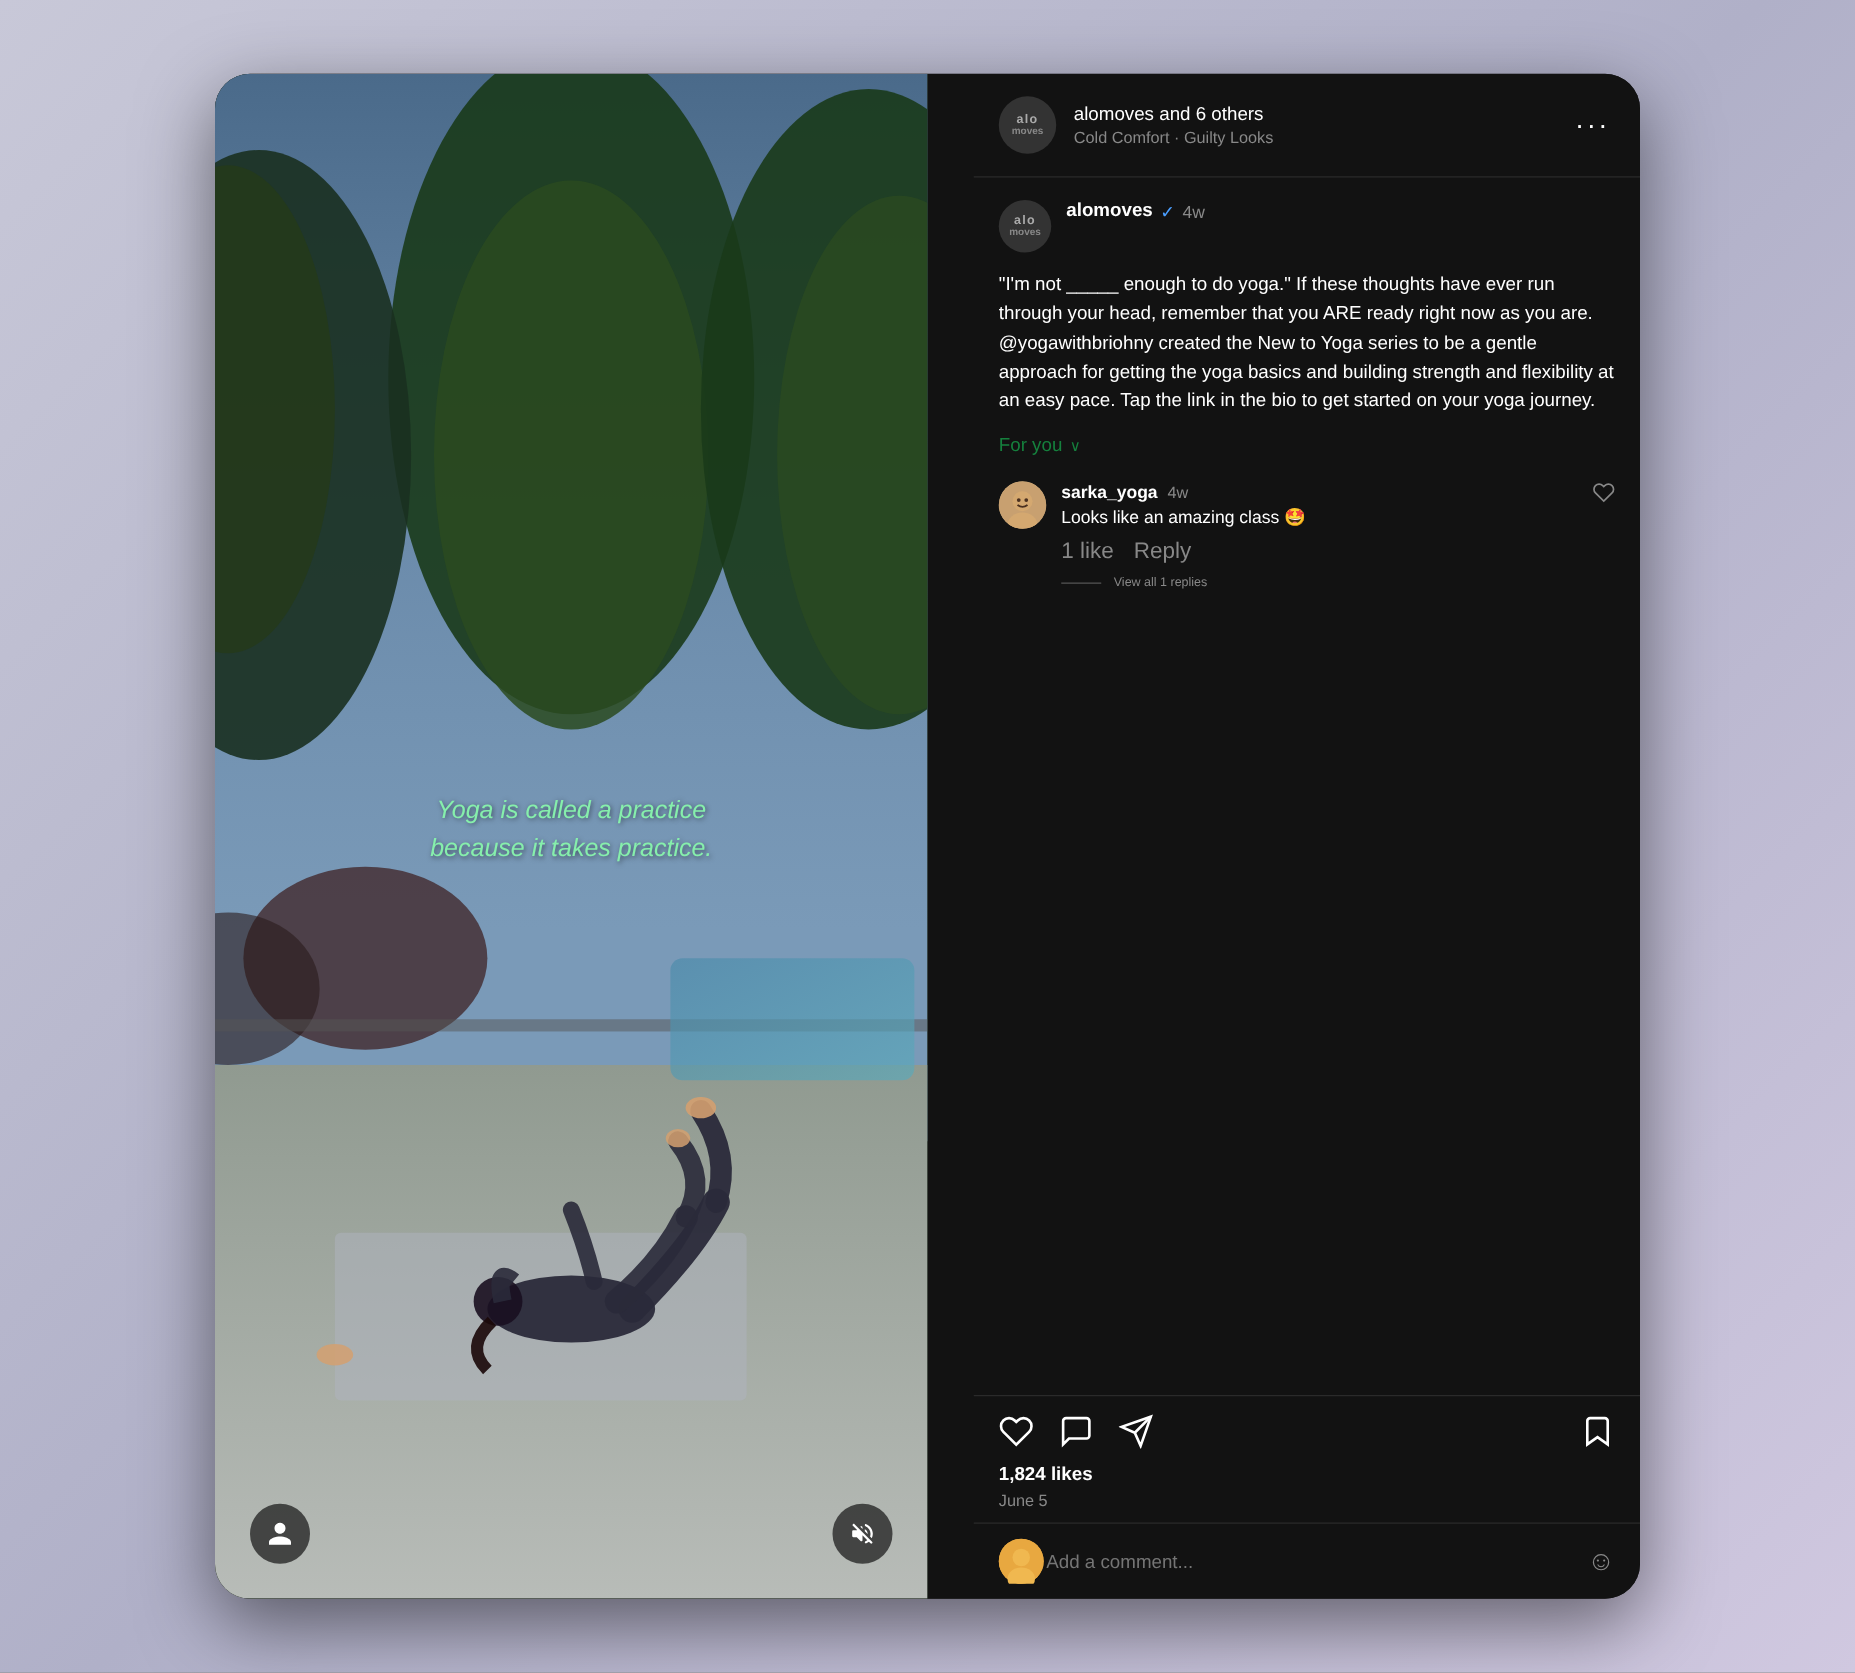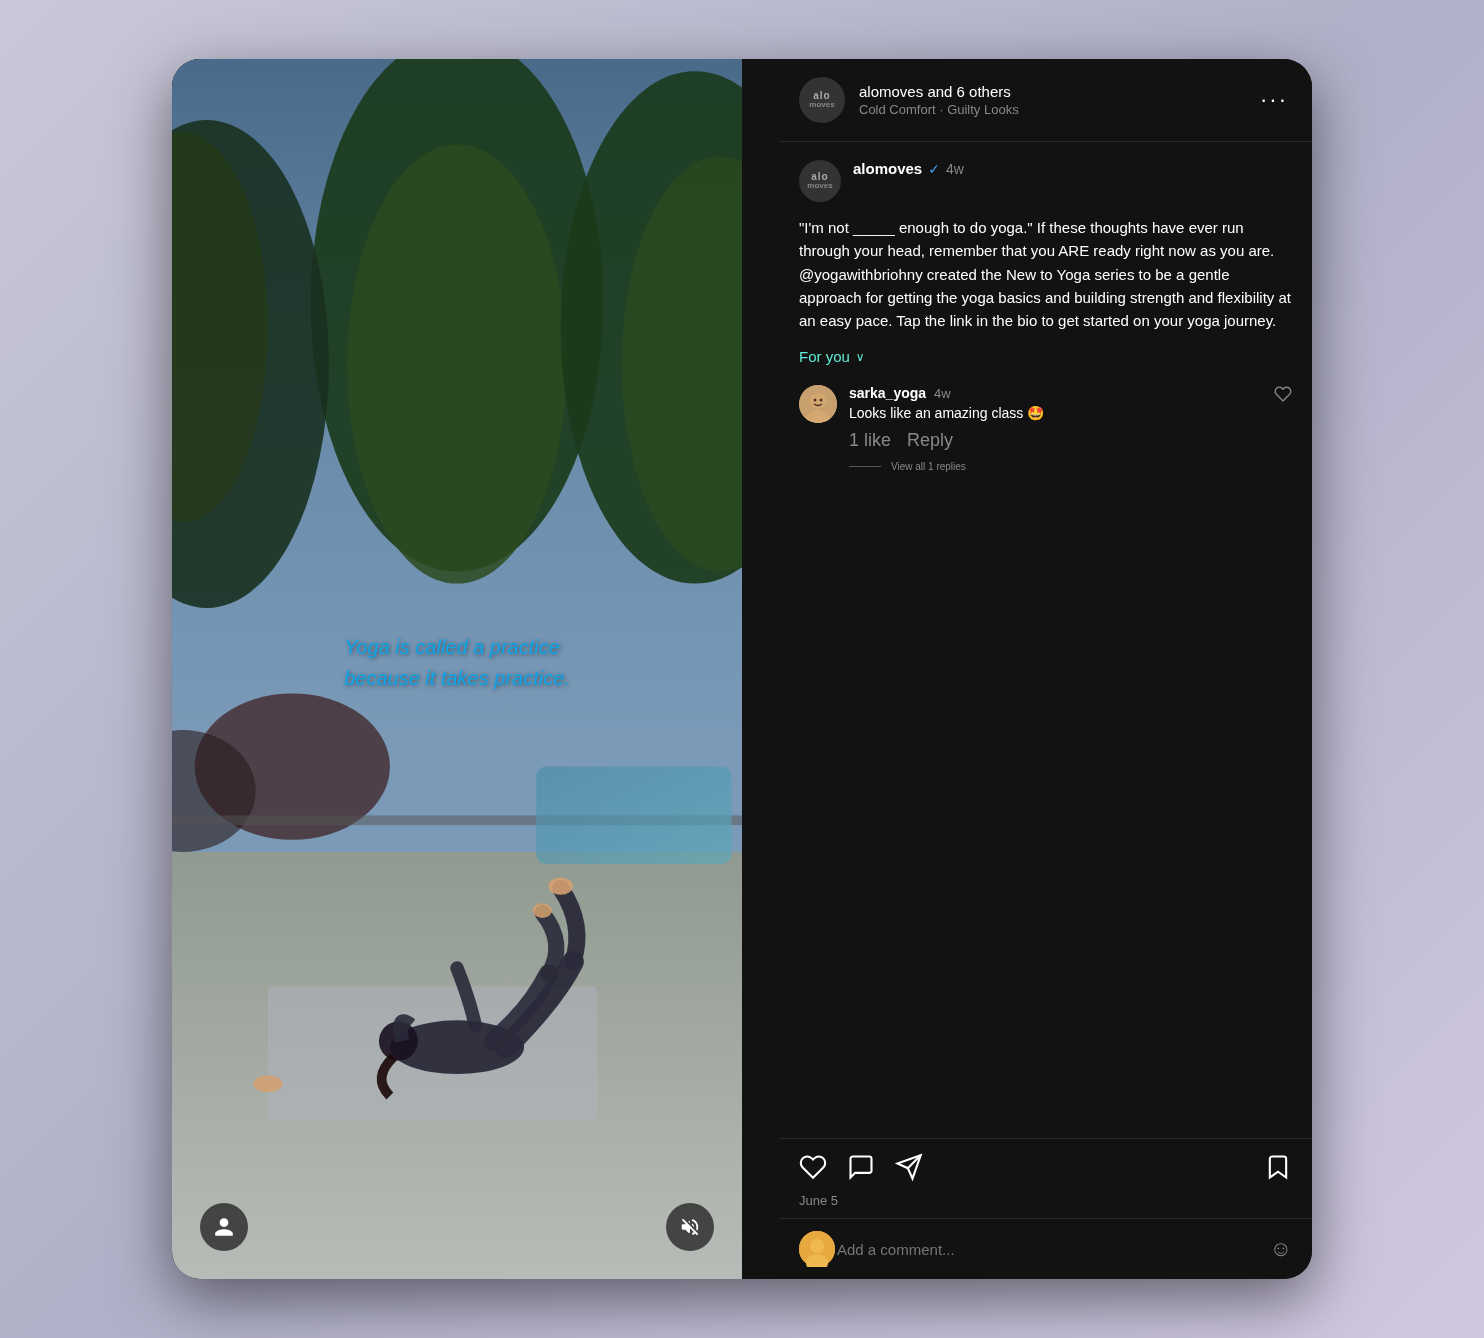--- a/index.html
+++ b/index.html
@@ -34,21 +34,22 @@
       position: relative;
       background: #2a3a2a;
       overflow: hidden;
     }
     
     .video-text-overlay {
       position: absolute;
       top: 50%;
       left: 50%;
       transform: translate(-50%, -60%);
-      color: #0ea5e9;
+      text-align: center;
+      color: #86efac;
       font-size: 22px;
       font-weight: 400;
       text-shadow: 1px 1px 4px rgba(0,0,0,0.5);
       line-height: 1.4;
       white-space: nowrap;
       font-style: italic;
     }
     
     .video-controls {
       position: absolute;
@@ -180,21 +181,21 @@
     .post-caption {
       font-size: 15px;
       color: #ffffff;
       line-height: 1.55;
       margin-bottom: 16px;
     }
     .for-you-btn {
       display: flex;
       align-items: center;
       gap: 6px;
-      color: #5eead4;
+      color: #15803d;
       font-size: 15px;
       font-weight: 500;
       cursor: pointer;
       margin-bottom: 20px;
     }
     .for-you-btn .chevron {
       font-size: 12px;
     }
     
     .comment-row {
@@ -537,20 +538,23 @@
                 <polygon points="22 2 15 22 11 13 2 9 22 2"></polygon>
               </svg>
             </div>
           </div>
           <div class="action-icon">
             <svg width="28" height="28" viewBox="0 0 24 24" fill="none" stroke="white" stroke-width="1.8">
               <path d="M19 21l-7-5-7 5V5a2 2 0 0 1 2-2h10a2 2 0 0 1 2 2z"></path>
             </svg>
           </div>
         </div>
+        <div class="likes-row">
+          <span class="likes-count">1,824 likes</span>
+        </div>
         <div class="post-date">June 5</div>
       </div>
 
       <div class="add-comment-row">
         <div class="commenter-avatar">
           <svg width="36" height="36" viewBox="0 0 36 36">
             <circle cx="18" cy="18" r="18" fill="#e8a840"></circle>
             <circle cx="18" cy="15" r="7" fill="#f0b850"></circle>
             <ellipse cx="18" cy="32" rx="11" ry="9" fill="#f0b850"></ellipse>
           </svg>

